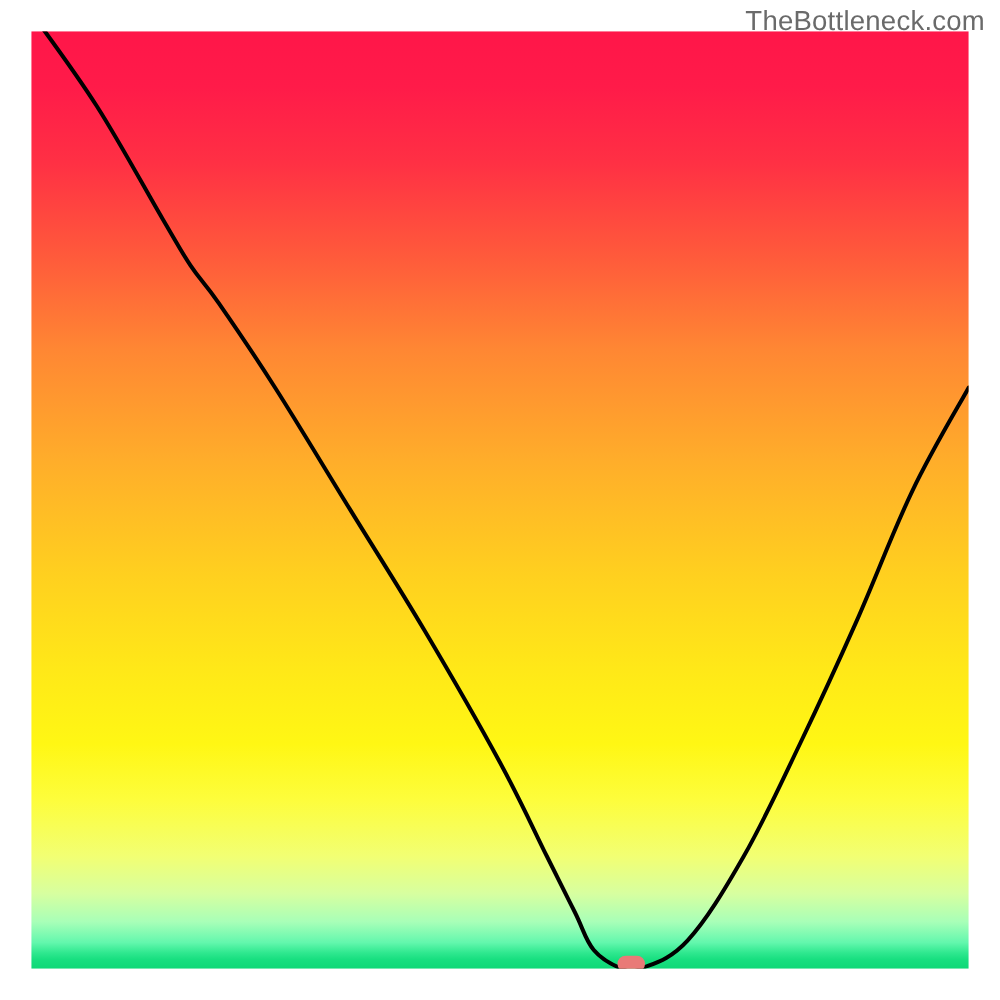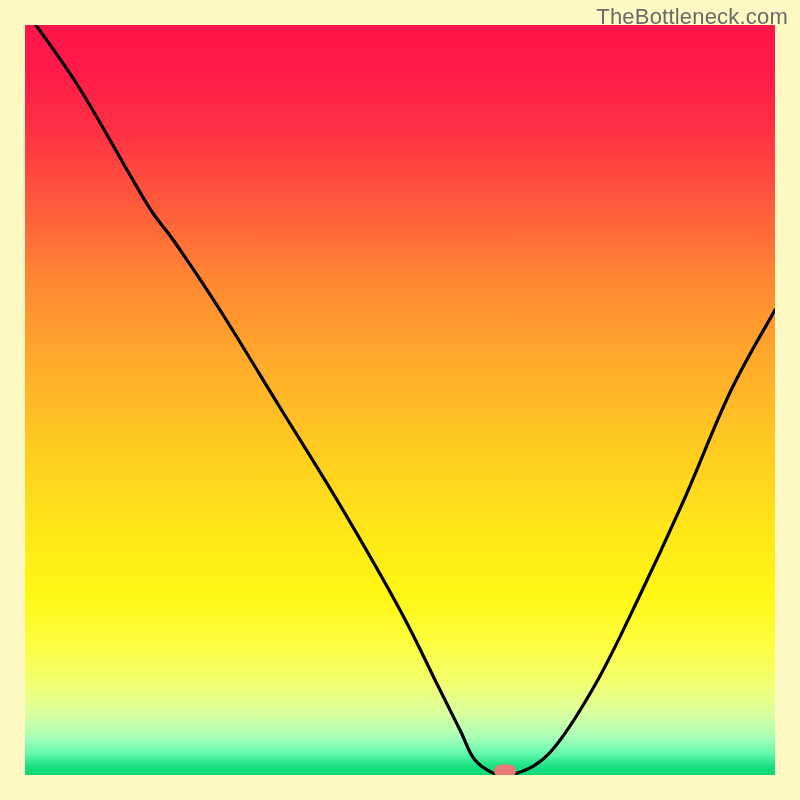--- a/index.html
+++ b/index.html
@@ -8,21 +8,21 @@
     width: 800px;
     height: 800px;
     background: #000;
     overflow: hidden;
     font-family: Arial, Helvetica, sans-serif;
   }
   .frame {
     position: relative;
     width: 800px;
     height: 800px;
-    background: #fef9c3;
+    background: #ffffff;
   }
   .watermark {
     position: absolute;
     top: 4px;
     right: 12px;
     color: #6a6a6a;
     font-size: 22px;
     font-weight: 500;
     letter-spacing: 0.2px;
     z-index: 20;

